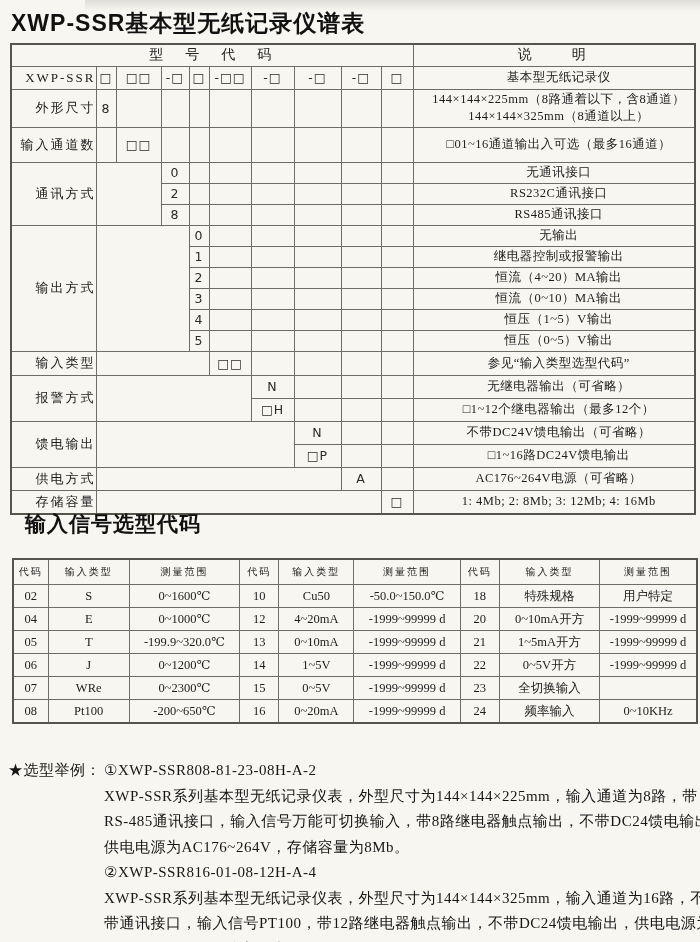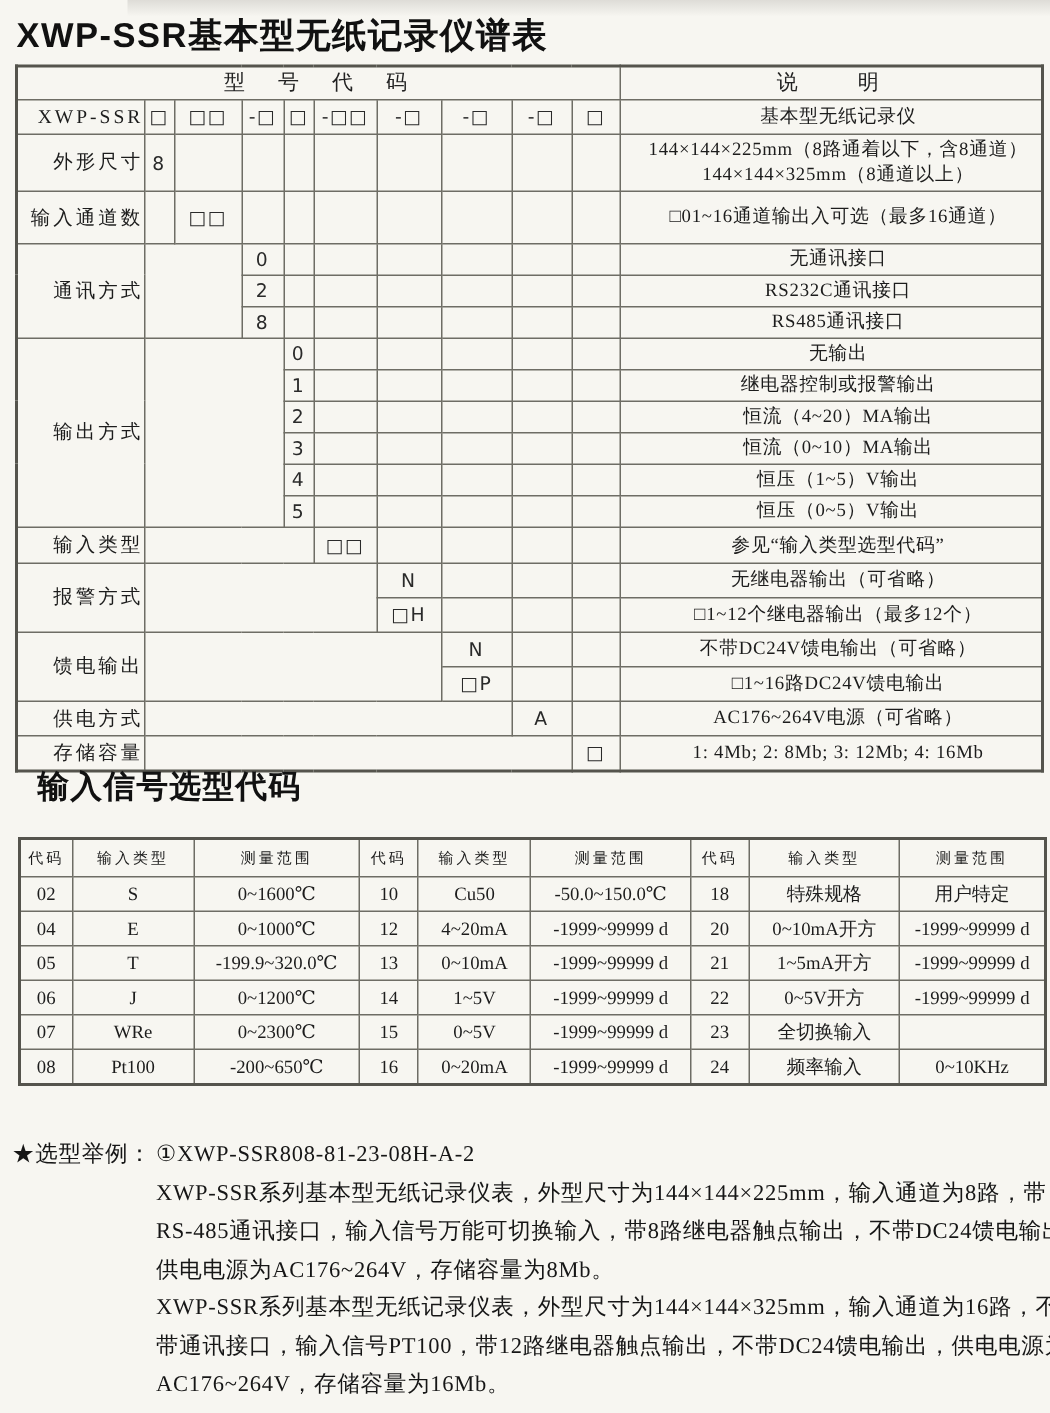--- a/index.html
+++ b/index.html
@@ -374,17 +374,20 @@
 <div class="examples">
   <div class="ex-head">
     <span class="ex-star">★选型举例：</span><span>①XWP-SSR808-81-23-08H-A-2</span>
   </div>
   <div class="ex-body">
     <div class="line">XWP-SSR系列基本型无纸记录仪表，外型尺寸为144×144×225mm，输入通道为8路，带</div>
     <div class="line">RS-485通讯接口，输入信号万能可切换输入，带8路继电器触点输出，不带DC24馈电输出，</div>
     <div class="line">供电电源为AC176~264V，存储容量为8Mb。</div>
   </div>
   <div class="ex-body">
+    <div class="line">②XWP-SSR816-01-08-12H-A-4</div>
+  </div>
+  <div class="ex-body">
     <div class="line">XWP-SSR系列基本型无纸记录仪表，外型尺寸为144×144×325mm，输入通道为16路，不</div>
     <div class="line">带通讯接口，输入信号PT100，带12路继电器触点输出，不带DC24馈电输出，供电电源为</div>
     <div class="line">AC176~264V，存储容量为16Mb。</div>
   </div>
 </div>
 
 </body></html>

